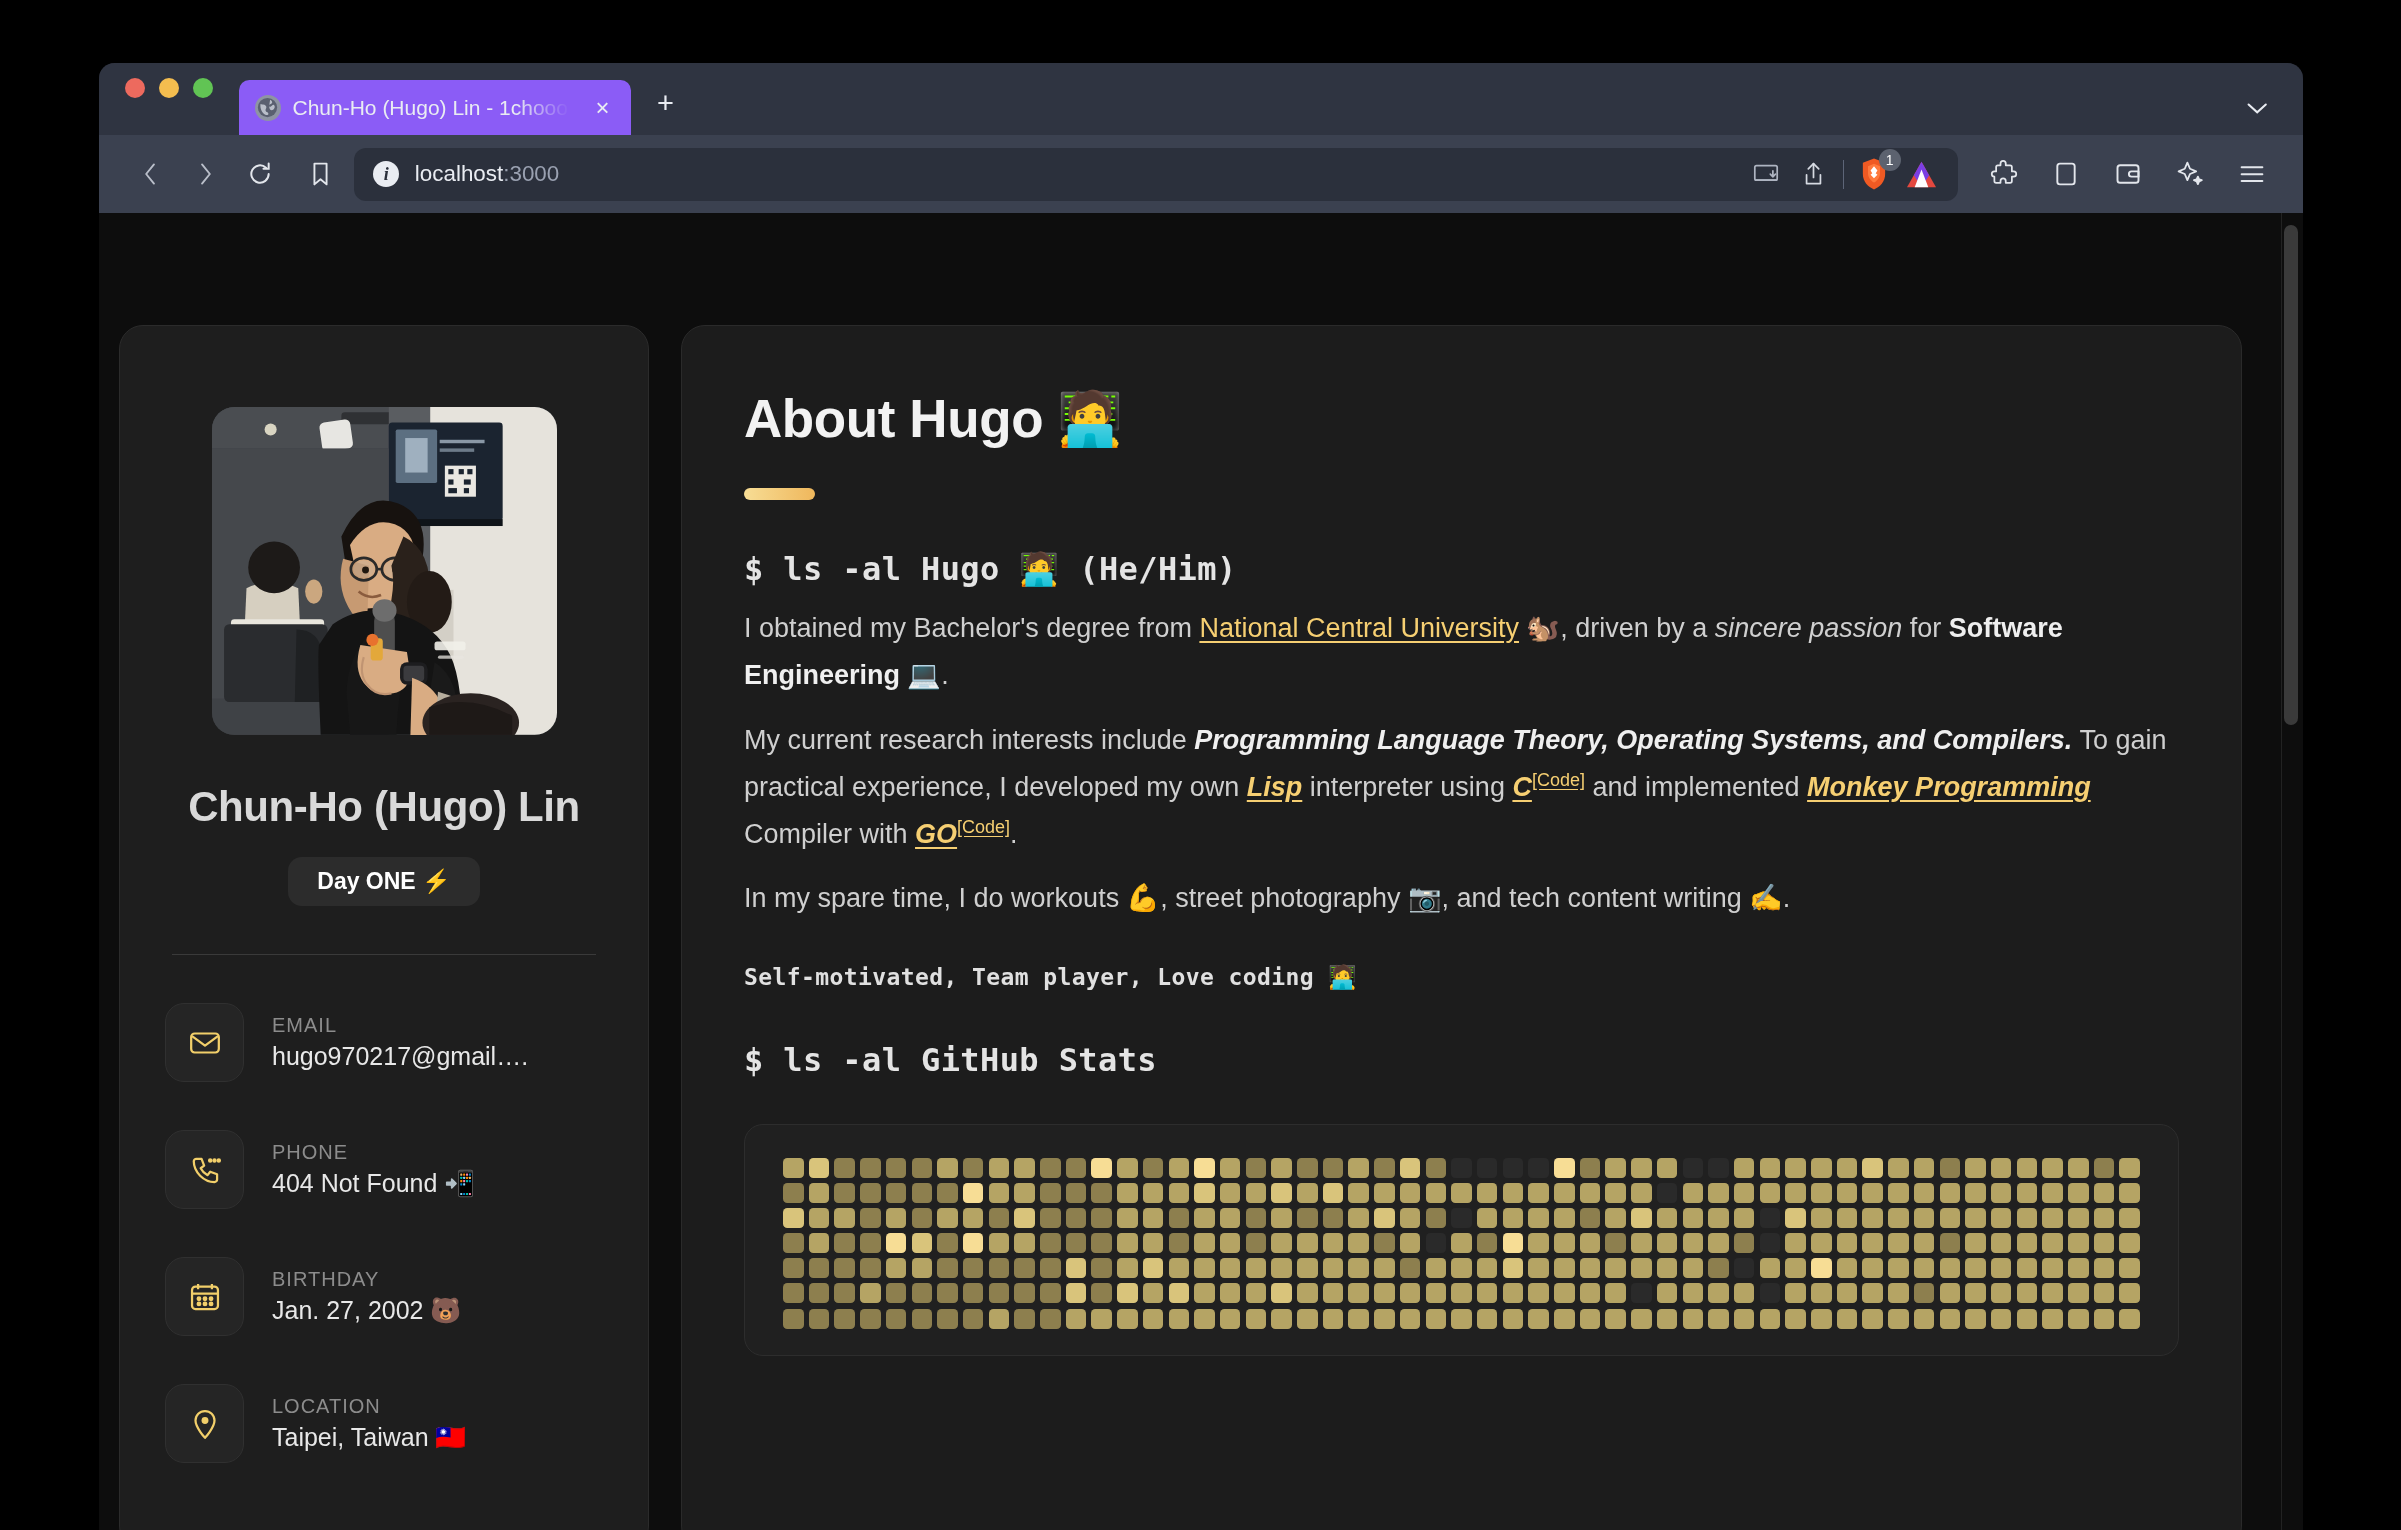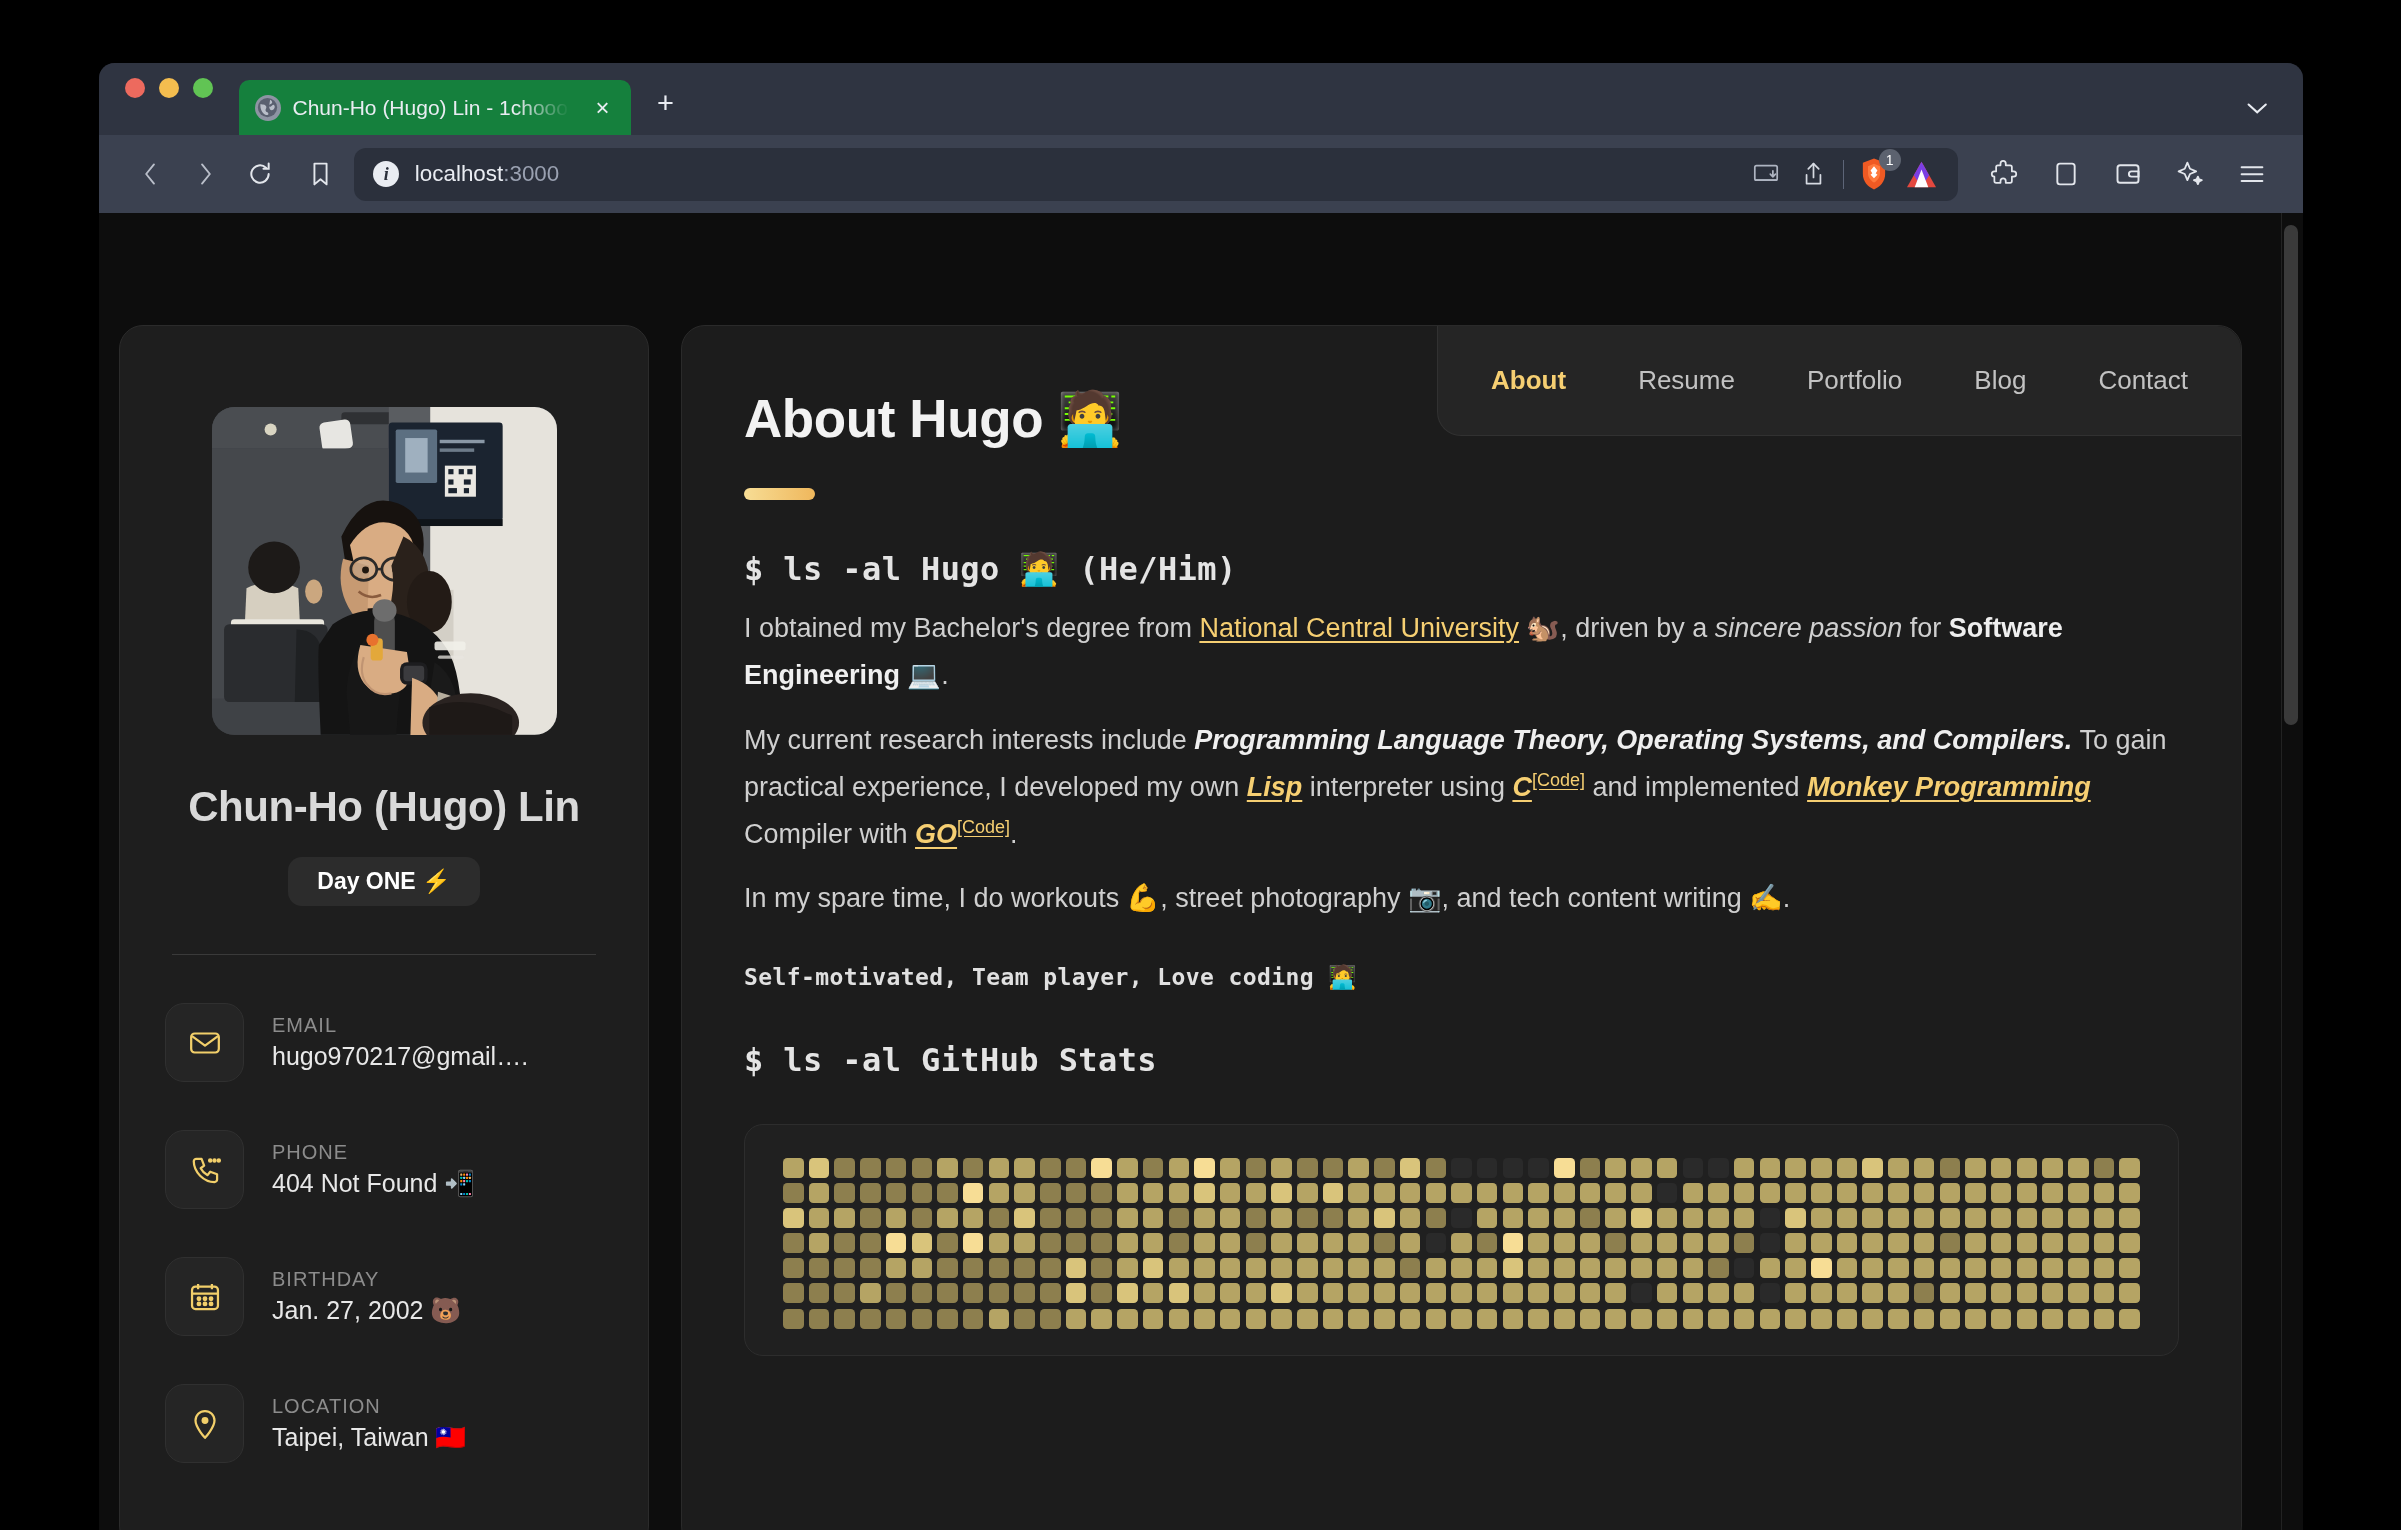--- a/index.html
+++ b/index.html
@@ -32,21 +32,21 @@
   #traffic-lights { display: flex; gap: 14px; align-items: center; height: 72px; padding-bottom: 22.4px; }
   .tl { width: 20px; height: 20px; border-radius: 50%; }
   .tl-close { background: #ed6a5e; }
   .tl-min { background: #f4bd4f; }
   .tl-max { background: #61c454; }
 
   #browser-tab {
     margin-left: 26px;
     height: 55px;
     width: 392px;
-    background: #15803d;
+    background: #8b5cf6;
     border-radius: 10.4px 10.4px 0 0;
     display: flex;
     align-items: center;
     padding: 0 15.5px;
     gap: 12px;
     position: relative;
   }
   #tab-favicon {
     width: 26px; height: 26px; border-radius: 50%;
     background: #8e94a3; flex: none;
@@ -610,27 +610,20 @@
               </svg>
           </span>
           <span class="contact-text">
             <span class="contact-label">LOCATION</span>
             <div class="contact-value">Taipei, Taiwan 🇹🇼</div>
           </span>
         </div>
       </aside>
 
       <main id="main-card">
-        <nav id="main-nav">
-          <a class="nav-item active">About</a>
-          <a class="nav-item">Resume</a>
-          <a class="nav-item">Portfolio</a>
-          <a class="nav-item">Blog</a>
-          <a class="nav-item">Contact</a>
-        </nav>
 
         <div id="main-body">
           <h1 id="page-heading">About Hugo 🧑‍💻</h1>
           <div id="heading-rule"></div>
 
           <h2 class="section-title">$ ls -al Hugo 🧑‍💻 (He/Him)</h2>
 
           <p class="body-para"><span>I obtained my Bachelor's degree from </span><a class="gold-link">National Central University</a><span> 🐿️</span><span>, driven by a </span><i>sincere passion</i><span> for </span><b>Software Engineering</b><span> 💻.</span></p>
 
           <p class="body-para"><span>My current research interests include </span><b><i>Programming Language Theory, Operating Systems, and Compilers.</i></b><span> To gain practical experience, I developed my own </span><a class="gold-strong">Lisp</a><span> interpreter using </span><a class="gold-strong">C</a><span class="code-sup"><u>[Code]</u></span><span> and implemented </span><a class="gold-strong">Monkey Programming</a><span> Compiler with </span><a class="gold-strong">GO</a><span class="code-sup"><u>[Code]</u></span><span>.</span></p>

